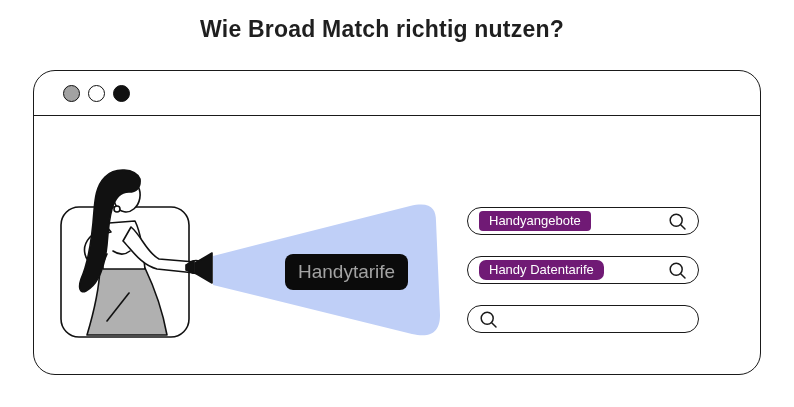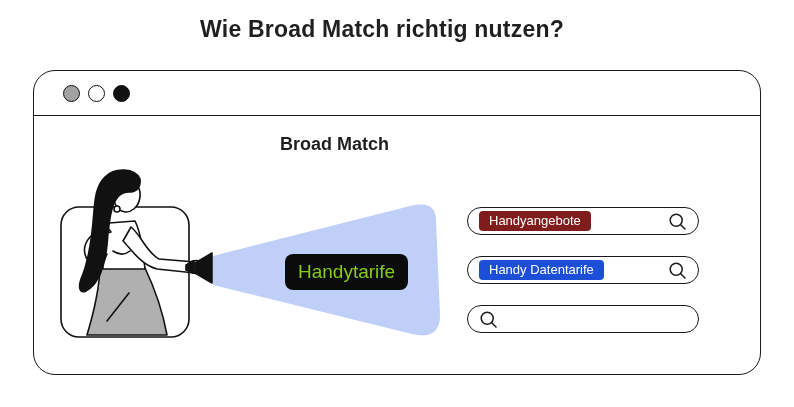--- a/index.html
+++ b/index.html
@@ -23,21 +23,21 @@
   
   .col-heading{font-size:18px;font-weight:700;line-height:27px;}
   .left-heading{left:280px;top:131px;}
   .right-heading{left:462px;top:131px;}
 
   
   .beam-svg{left:205px;top:195px;z-index:1;}
   .person-svg{left:45px;top:165px;z-index:2;}
 
   
-  .keyword-chip{left:285px;top:254px;z-index:3;color:#84cc16;
+  .keyword-chip{left:285px;top:254px;z-index:3;color:#a3a3a3;
     font-size:19px;line-height:36px;padding:0 13px;border-radius:8px;}
 
   
   .pill{left:467px;width:232px;height:28px;background:#fff;z-index:3;
     border:1.3px solid #1a1a1a;border-radius:15px;box-sizing:border-box;
     display:flex;align-items:center;justify-content:space-between;
     padding:0 11px;}
   .pill-1{top:207px;} .pill-2{top:256px;} .pill-3{top:305px;}
   .query-chip{color:#fff;font-size:13px;line-height:20px;
     padding:0 10px;border-radius:4px;white-space:nowrap;}
@@ -50,21 +50,20 @@
 
 <div class="abs window">
   <div class="titlebar">
     <span class="dot" style="background-color: rgb(162, 162, 162);"></span>
     <span class="dot" style="background-color: rgb(255, 255, 255);"></span>
     <span class="dot" style="background-color: rgb(17, 17, 17);"></span>
   </div>
 </div>
 
 <div class="abs col-heading left-heading">
-  <div>Broad Match</div>
 </div>
 
 <div class="abs col-heading right-heading">
 </div>
 
 <svg class="abs beam-svg" width="245" height="155" viewBox="0 0 245 155">
   <path d="M8,61 L205,11 C226,6 231,14 231,26 L235,120 C235,134 229,144 207,139 L8,90 Z" style="fill: rgb(191, 207, 247);"></path>
 </svg>
 
 <svg class="abs person-svg" width="220" height="185" viewBox="0 0 220 185">
@@ -87,29 +86,29 @@
 
     <ellipse cx="82" cy="31" rx="13" ry="16" fill="#fff" transform="rotate(10 82 31)"></ellipse>
     <path fill="#111" d="M95,14 C90,3 70,2 60,12 C51,21 50,34 49,46 C47,74 44,96 36,114 C33,123 35,129 41,126 C54,119 60,99 62,80 C63,66 64,54 67,44 C70,33 76,27 84,27 C91,27 96,23 95,14 Z"></path>
     <circle cx="72" cy="44" r="3" fill="#fff"></circle>
   </g>
 </svg>
 
 <div class="abs keyword-chip" style="background-color: rgb(11, 11, 11);">Handytarife</div>
 
 <div class="abs pill pill-1">
-  <span class="query-chip" style="background-color: #7f1d1d;">Handyangebote</span>
+  <span class="query-chip" style="background-color: #701a75;">Handyangebote</span>
   <svg class="mag" width="19" height="19" viewBox="0 0 19 19">
     <circle cx="8.2" cy="8.2" r="6" fill="none" stroke="#1a1a1a" stroke-width="1.5"></circle>
     <line x1="12.7" y1="12.7" x2="17" y2="17" stroke="#1a1a1a" stroke-width="1.5" stroke-linecap="round"></line>
   </svg>
 </div>
 
 <div class="abs pill pill-2">
-  <span class="query-chip" style="background-color: #1d4ed8;">Handy Datentarife</span>
+  <span class="query-chip" style="background-color: #701a75; border-radius: 7px;">Handy Datentarife</span>
   <svg class="mag" width="19" height="19" viewBox="0 0 19 19">
     <circle cx="8.2" cy="8.2" r="6" fill="none" stroke="#1a1a1a" stroke-width="1.5"></circle>
     <line x1="12.7" y1="12.7" x2="17" y2="17" stroke="#1a1a1a" stroke-width="1.5" stroke-linecap="round"></line>
   </svg>
 </div>
 
 <div class="abs pill pill-3">
   <svg class="mag" width="19" height="19" viewBox="0 0 19 19">
     <circle cx="8.2" cy="8.2" r="6" fill="none" stroke="#1a1a1a" stroke-width="1.5"></circle>
     <line x1="12.7" y1="12.7" x2="17" y2="17" stroke="#1a1a1a" stroke-width="1.5" stroke-linecap="round"></line>

